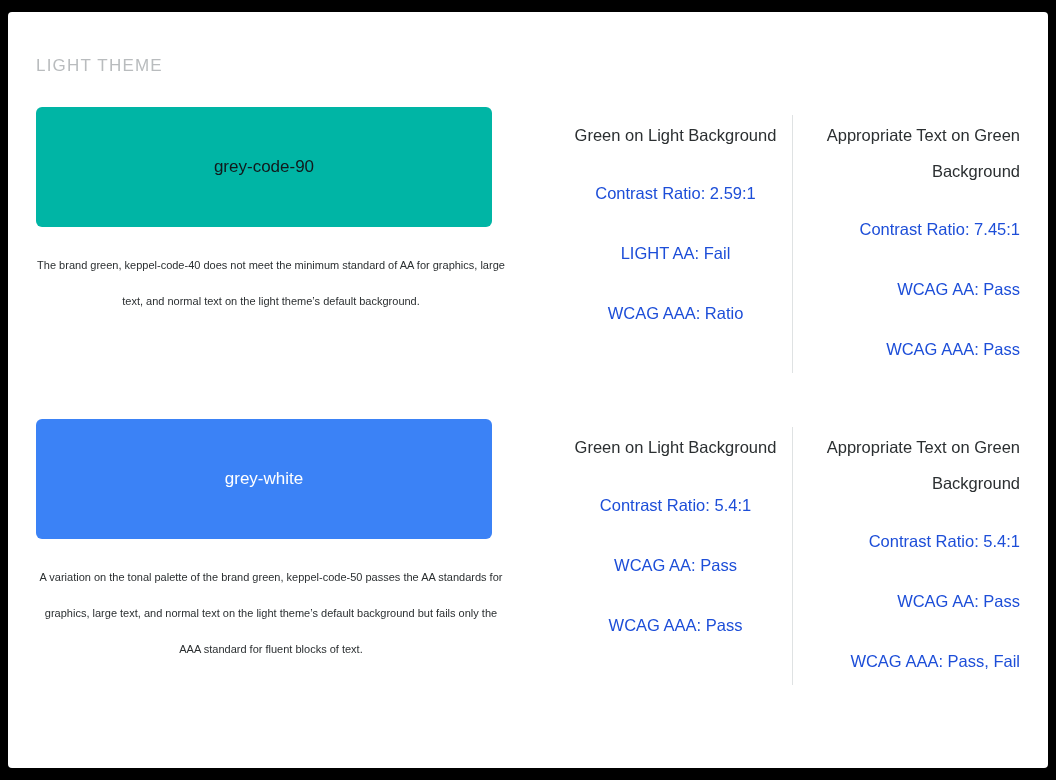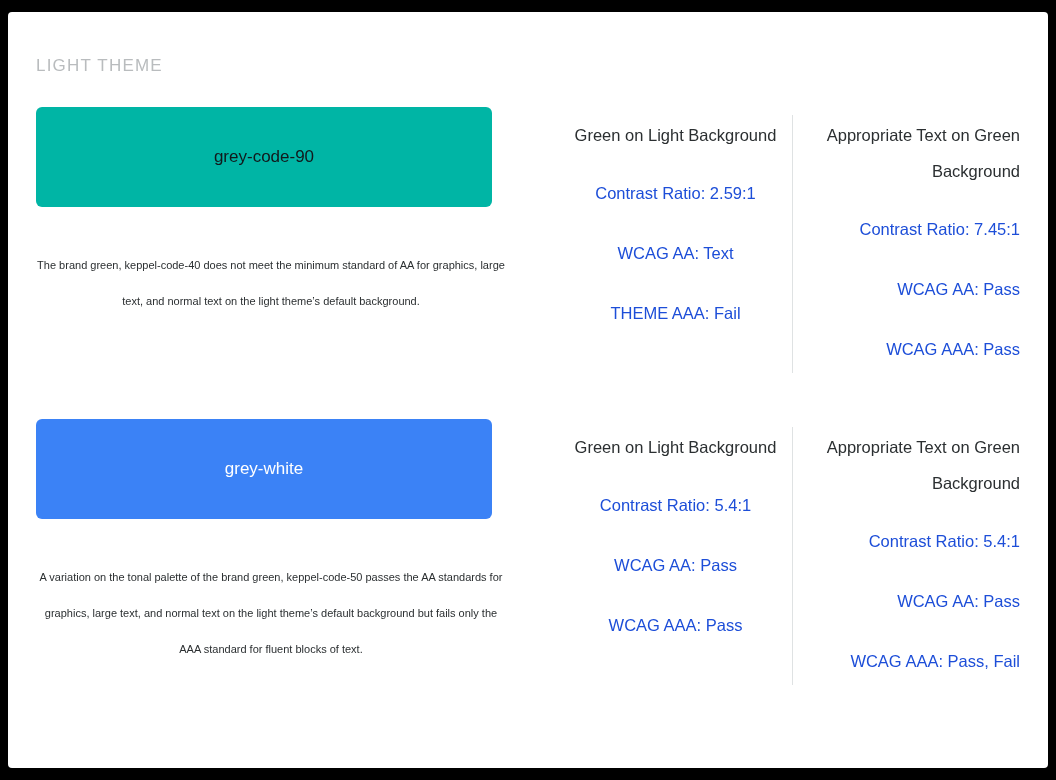--- a/index.html
+++ b/index.html
@@ -39,21 +39,21 @@
     width: 1040px;
   }
   .row-1 { top: 83px; }
   .row-2 { top: 395px; }
 
   .swatch {
     position: absolute;
     left: 28px;
     top: 12px;
     width: 456px;
-    height: 100px;
+    height: 120px;
     border-radius: 6px;
     display: flex;
     align-items: center;
     justify-content: center;
     box-sizing: border-box;
   }
   .swatch-label {
     font-size: 17px;
     font-weight: 400;
   }
@@ -114,22 +114,22 @@
 
   <div class="row row-1">
     <div class="swatch" id="swatch-1" style="background: rgb(0, 181, 165); color: rgb(17, 25, 28);">
       <span class="swatch-label">grey-code-90</span>
     </div>
     <div class="desc">The brand green, keppel-code-40 does not meet the minimum standard of AA for graphics, large text, and normal text on the light theme’s default background.</div>
 
     <div class="col-left">
       <p class="col-head">Green on Light Background</p>
       <p class="col-line">Contrast Ratio: 2.59:1</p>
-      <p class="col-line">WCAG AA: Text</p>
-      <p class="col-line last">THEME AAA: Fail</p>
+      <p class="col-line">LIGHT AA: Fail</p>
+      <p class="col-line last">WCAG AAA: Ratio</p>
     </div>
 
     <div class="divider divider-1"></div>
 
     <div class="col-right">
       <p class="col-head">Appropriate Text on Green Background</p>
       <p class="col-line">Contrast Ratio: 7.45:1</p>
       <p class="col-line">WCAG AA: Pass</p>
       <p class="col-line last">WCAG AAA: Pass</p>
     </div>

